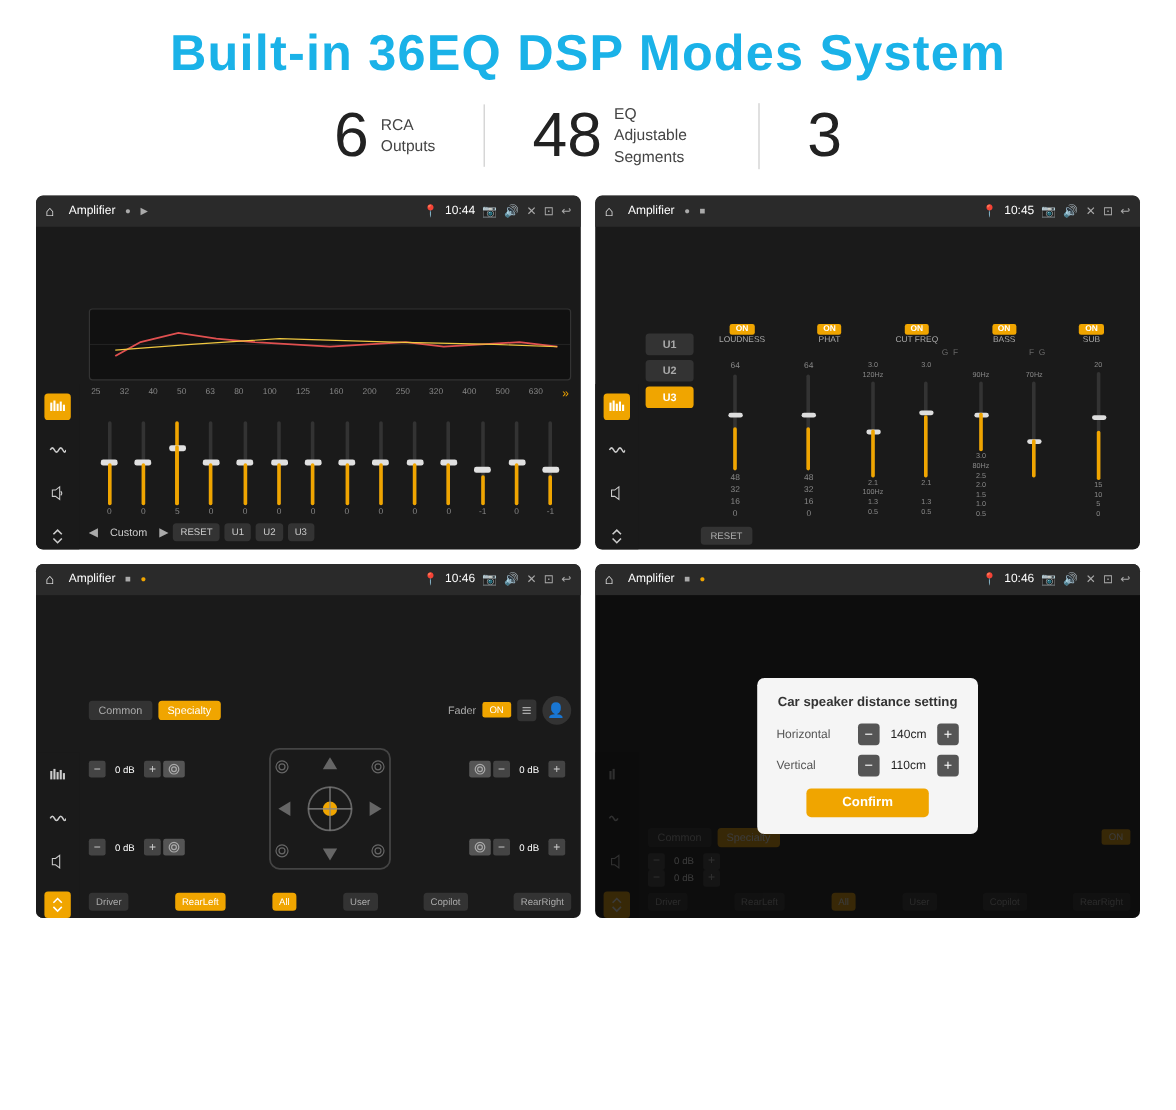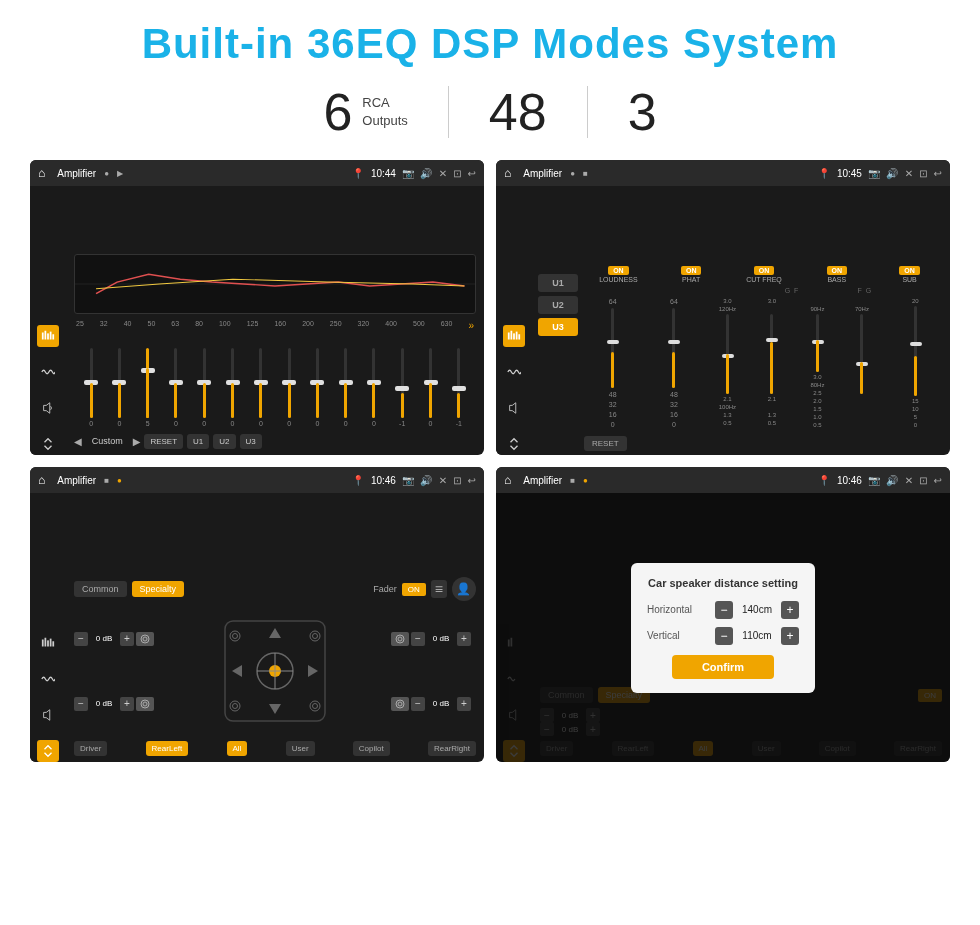--- a/index.html
+++ b/index.html
@@ -386,20 +386,24 @@
   <div class="stats-row">
     <div class="stat-item">
       <span class="stat-number">6</span>
       <span class="stat-text">
         <span>RCA</span><br>
         <span>Outputs</span>
       </span>
     </div>
     <div class="stat-item">
       <span class="stat-number">48</span>
+      <span class="stat-text">
+        <span>EQ Adjustable</span><br>
+        <span>Segments</span>
+      </span>
     </div>
     <div class="stat-item">
       <span class="stat-number">3</span>
     </div>
   </div>
 
   <div class="screens-grid">
 
     <div class="screen">
       <div class="screen-topbar">

